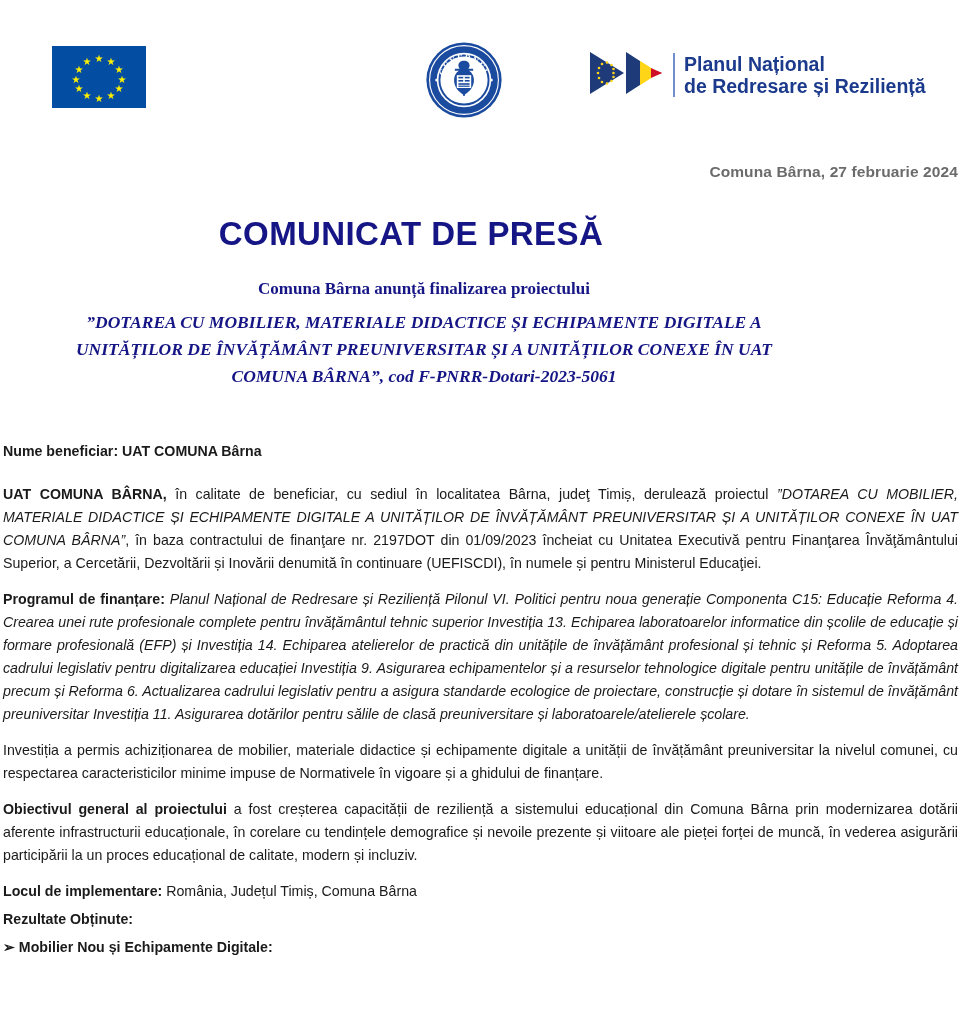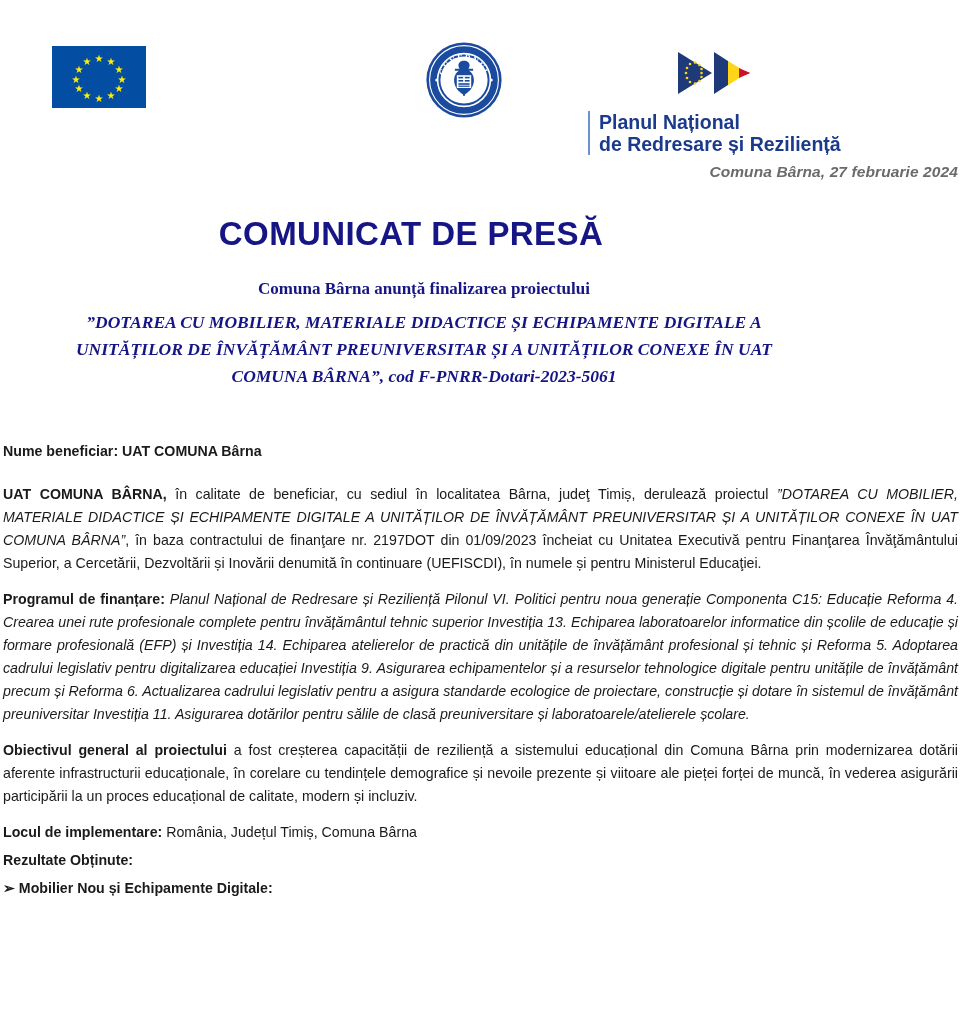--- a/index.html
+++ b/index.html
@@ -80,40 +80,38 @@
     height: 80px;
   }
 
   .logo-pnrr {
     position: absolute;
     left: 588px;
     top: 12px;
     display: flex;
     align-items: center;
     gap: 9px;
-    flex-direction: column;
   }
   .pnrr-text {
     line-height: 1.14;
     font-weight: bold;
     font-size: 19.5px;
     color: #1b3A8C;
     white-space: nowrap;
     border-left: 2px solid #6f8fd0;
     padding-left: 9px;
   }
 
   
   .dateline {
     position: absolute;
     top: 163px;
     right: 2px;
     font-size: 15.5px;
     font-weight: bold;
-    font-style: italic;
     color: #6b6b6b;
     letter-spacing: 0.1px;
   }
 
   
   .main-title {
     position: absolute;
     top: 215px;
     left: 0;
     width: 822px;
@@ -274,20 +272,21 @@
     </p>
 
     <p>
       <b>UAT COMUNA BÂRNA,</b><span> în calitate de beneficiar, cu sediul în localitatea Bârna, judeţ Timiș, derulează proiectul </span><i>”DOTAREA CU MOBILIER, MATERIALE DIDACTICE ȘI ECHIPAMENTE DIGITALE A UNITĂȚILOR DE ÎNVĂȚĂMÂNT PREUNIVERSITAR ȘI A UNITĂȚILOR CONEXE ÎN UAT COMUNA BÂRNA”</i><span>, în baza contractului de finanţare nr. 2197DOT din 01/09/2023 încheiat cu Unitatea Executivă pentru Finanţarea Învăţământului Superior, a Cercetării, Dezvoltării și Inovării denumită în continuare (UEFISCDI), în numele și pentru Ministerul Educaţiei.</span>
     </p>
 
     <p>
       <b>Programul de finanțare:</b><i> Planul Național de Redresare și Reziliență Pilonul VI. Politici pentru noua generație Componenta C15: Educație Reforma 4. Crearea unei rute profesionale complete pentru învățământul tehnic superior Investiția 13. Echiparea laboratoarelor informatice din școlile de educație și formare profesională (EFP) și Investiția 14. Echiparea atelierelor de practică din unitățile de învățământ profesional și tehnic și Reforma 5. Adoptarea cadrului legislativ pentru digitalizarea educației Investiția 9. Asigurarea echipamentelor și a resurselor tehnologice digitale pentru unitățile de învățământ precum și Reforma 6. Actualizarea cadrului legislativ pentru a asigura standarde ecologice de proiectare, construcție și dotare în sistemul de învățământ preuniversitar Investiția 11. Asigurarea dotărilor pentru sălile de clasă preuniversitare și laboratoarele/atelierele școlare.</i>
     </p>
 
+    <p>Investiția a permis achiziționarea de mobilier, materiale didactice și echipamente digitale a unității de învățământ preuniversitar la nivelul comunei, cu respectarea caracteristicilor minime impuse de Normativele în vigoare și a ghidului de finanțare.</p>
 
     <p>
       <b>Obiectivul general al proiectului</b><span> a fost creșterea capacității de reziliență a sistemului educațional din Comuna Bârna prin modernizarea dotării aferente infrastructurii educaționale, în corelare cu tendințele demografice și nevoile prezente și viitoare ale pieței forței de muncă, în vederea asigurării participării la un proces educațional de calitate, modern și incluziv.</span>
     </p>
 
 
     <p class="no-justify tight">
       <b>Locul de implementare:</b><span> România, Județul Timiș, Comuna Bârna</span>
     </p>
 

